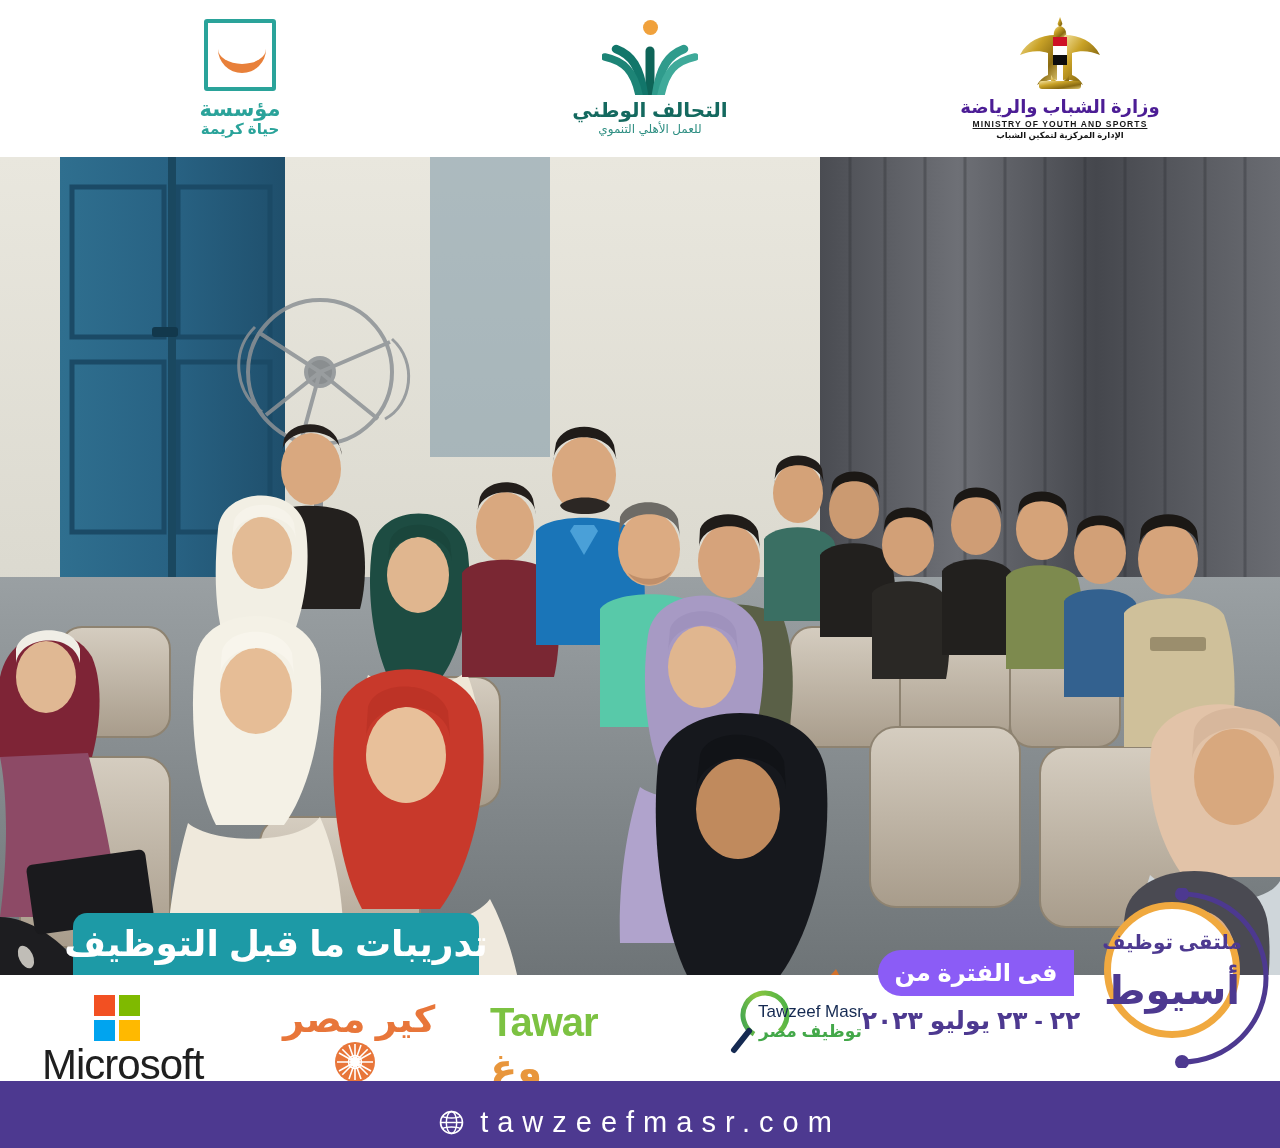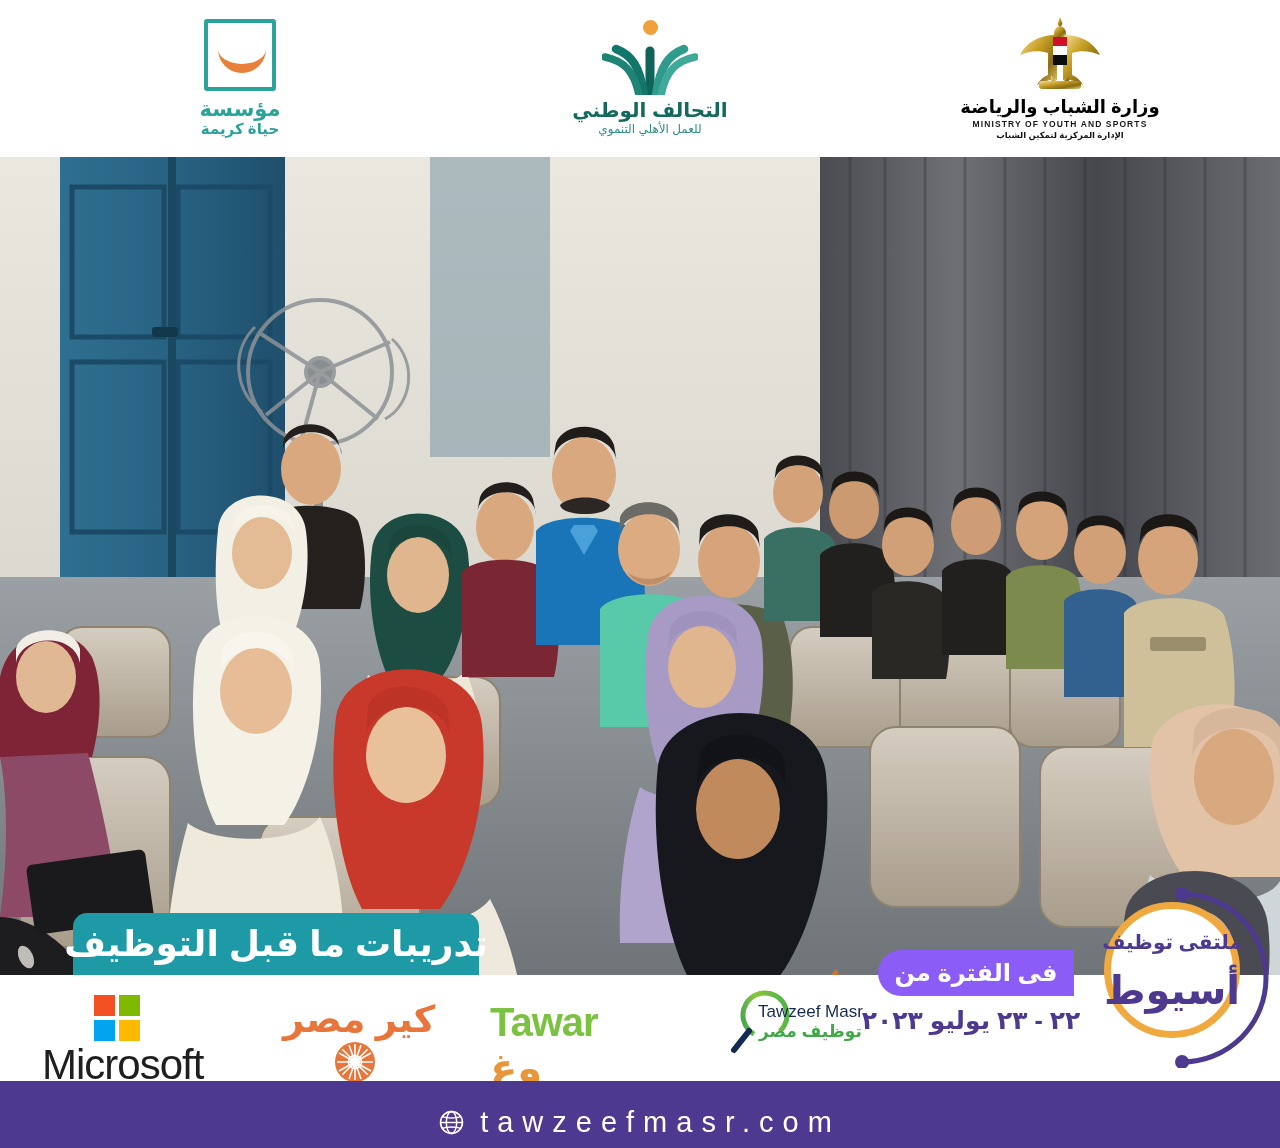--- a/index.html
+++ b/index.html
@@ -36,24 +36,24 @@
   .na-dot { position:absolute; left:41px; top:0; width:15px; height:15px;
             border-radius:50%; background:#f0a13c; }
   .na-fan { position:absolute; left:0; top:13px; width:96px; height:62px; }
   .na-t1 { margin-top:5px; color:#14695f; font-size:20px; font-weight:bold;
            direction:rtl; line-height:1.15; }
   .na-t2 { color:#2f8f83; font-size:12px; direction:rtl; line-height:1.3; }
 
   
   .my { left:960px; width:200px; }
   .my-mark { width:90px; height:78px; position:relative; }
-  .my-t1 { margin-top:4px; color:#000000; font-size:18px; font-weight:bold;
+  .my-t1 { margin-top:4px; color:#4c1d95; font-size:18px; font-weight:bold;
            direction:rtl; line-height:1.15; }
   .my-t2 { color:#171717; font-size:8.5px; font-weight:bold; letter-spacing:1.1px;
-           line-height:1.5; }
+           line-height:1.5;text-decoration:underline; }
   .my-t3 { color:#171717; font-size:8.5px; font-weight:bold; direction:rtl; line-height:1.4; }
 
   
   .photo { position:absolute; left:0; top:157px; width:1280px; height:818px;
            overflow:hidden; background:#6f7b84; }
   .photo svg { display:block; width:1280px; height:818px; }
 
   
   .teal-banner {
     position:absolute; left:73px; top:913px; width:406px; height:62px;

